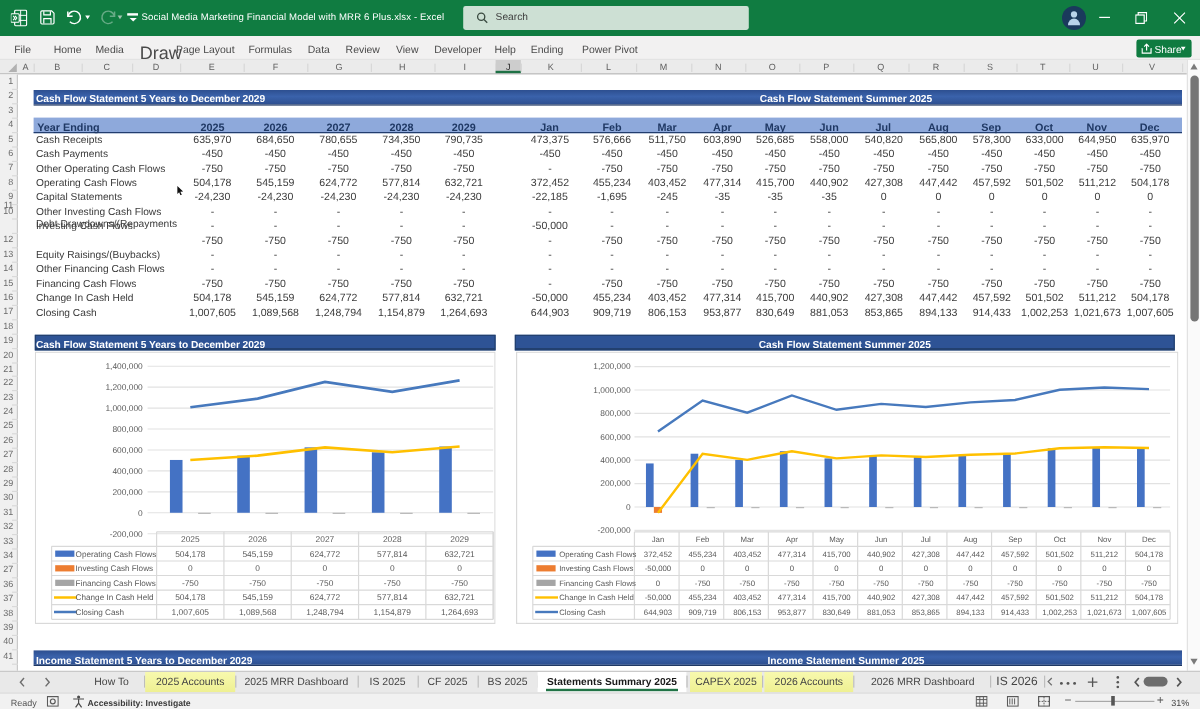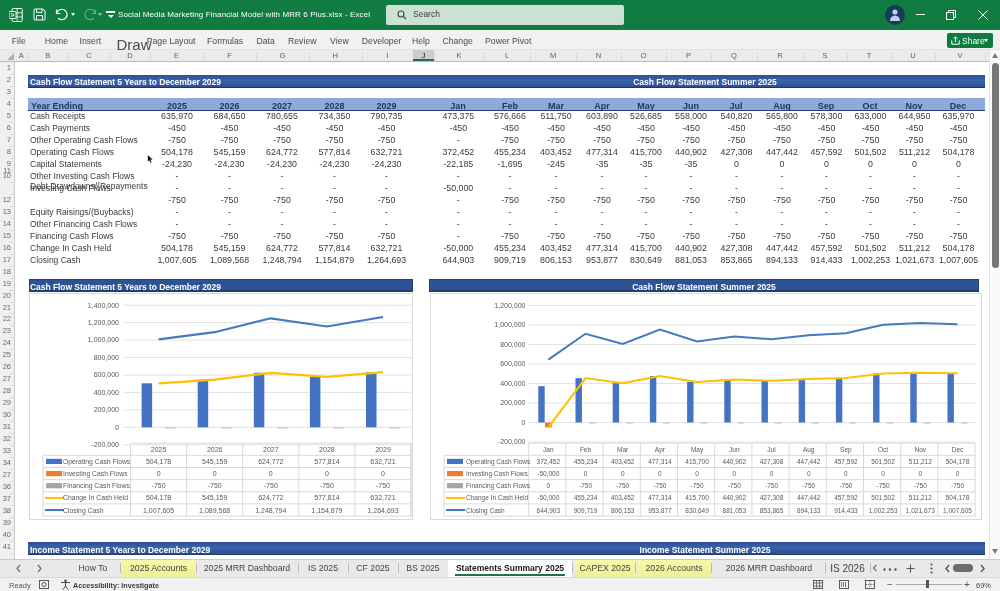--- a/index.html
+++ b/index.html
@@ -56,30 +56,30 @@
 <svg class="ab" style="left:946px;top:10px" width="10" height="10" viewBox="0 0 10 10">
 <rect x="0.5" y="2.5" width="7" height="7" fill="none" stroke="#fff" stroke-width="1"></rect>
 <path d="M2.5 2.5 v-2 h7 v7 h-2" fill="none" stroke="#fff" stroke-width="1"></path>
   </svg>
 <svg class="ab" style="left:978px;top:10px" width="10" height="10" viewBox="0 0 10 10">
 <path d="M0.5 0.5 L9.5 9.5 M9.5 0.5 L0.5 9.5" stroke="#fff" stroke-width="1"></path>
   </svg>
 <div class="ab" style="left:0;top:30px;width:1000px;height:20px;background:#f2f1f1;border-bottom:1px solid #e3e3e3"></div>
 <div class="ab" style="left:11.8px;top:36px;font-size:8.7px;color:#4a4a4a">File</div>
 <div class="ab" style="left:44.8px;top:36px;font-size:8.7px;color:#4a4a4a">Home</div>
-<div class="ab" style="left:79.5px;top:36px;font-size:8.7px;color:#4a4a4a">Insert</div>
+<div class="ab" style="left:79.5px;top:36px;font-size:8.7px;color:#4a4a4a">Media</div>
 <div class="ab" style="left:116.5px;top:36px;font-size:15px;color:#4a4a4a">Draw</div>
 <div class="ab" style="left:146.7px;top:36px;font-size:8.7px;color:#4a4a4a">Page Layout</div>
 <div class="ab" style="left:207px;top:36px;font-size:8.7px;color:#4a4a4a">Formulas</div>
 <div class="ab" style="left:256.5px;top:36px;font-size:8.7px;color:#4a4a4a">Data</div>
 <div class="ab" style="left:288px;top:36px;font-size:8.7px;color:#4a4a4a">Review</div>
 <div class="ab" style="left:330px;top:36px;font-size:8.7px;color:#4a4a4a">View</div>
 <div class="ab" style="left:361.8px;top:36px;font-size:8.7px;color:#4a4a4a">Developer</div>
 <div class="ab" style="left:412px;top:36px;font-size:8.7px;color:#4a4a4a">Help</div>
-<div class="ab" style="left:442.4px;top:36px;font-size:8.7px;color:#4a4a4a">Change</div>
+<div class="ab" style="left:442.4px;top:36px;font-size:8.7px;color:#4a4a4a">Ending</div>
 <div class="ab" style="left:485px;top:36px;font-size:8.7px;color:#4a4a4a">Power Pivot</div>
 <div class="ab" style="left:947px;top:33px;width:46px;height:14.5px;background:#0f7b40;border-radius:2px;color:#fff">
 <svg class="ab" style="left:4px;top:3px" width="9" height="9" viewBox="0 0 9 9">
       <path d="M4.5 6 V1 M2.5 2.8 L4.5 0.8 L6.5 2.8" stroke="#fff" stroke-width="1" fill="none"></path>
       <path d="M1 4.5 H0.8 V8.2 H8.2 V4.5 H8" stroke="#fff" stroke-width="1" fill="none"></path>
     </svg>
 <div class="ab" style="left:15px;top:3px;font-size:8.5px">Share</div>
 <div class="ab" style="left:37px;top:6px;width:0;height:0;border-left:2.5px solid transparent;border-right:2.5px solid transparent;border-top:3px solid #fff"></div>
   </div>
 <div class="ab" style="left:0;top:50px;width:1000px;height:12px;background:#ebebeb;border-bottom:1px solid #bcbcbc"></div>
@@ -795,12 +795,12 @@
 <path d="M2.5 2 V7 M4.5 2 V7 M6.5 2 V7" stroke="#5a5a5a" stroke-width="0.8"></path>
   </svg>
 <svg class="ab" style="left:865px;top:580px" width="10" height="9" viewBox="0 0 10 9">
 <rect x="0.5" y="0.5" width="9" height="8" fill="none" stroke="#5a5a5a"></rect>
 <path d="M5 0.5 V8.5 M0.5 4.5 H9.5" stroke="#5a5a5a" stroke-width="0.8" stroke-dasharray="1.5 1"></path>
   </svg>
 <div class="ab" style="left:887px;top:579px;font-size:10px;color:#555">−</div>
 <div class="ab" style="left:896px;top:583.5px;width:66px;height:1px;background:#a8a8a8"></div>
 <div class="ab" style="left:926px;top:580px;width:3px;height:8px;background:#555"></div>
 <div class="ab" style="left:964px;top:579px;font-size:10px;color:#555">+</div>
-<div class="ab" style="left:976px;top:580.5px;font-size:7.5px;color:#444">69%</div>
+<div class="ab" style="left:976px;top:580.5px;font-size:7.5px;color:#444">31%</div>
 </body></html>

